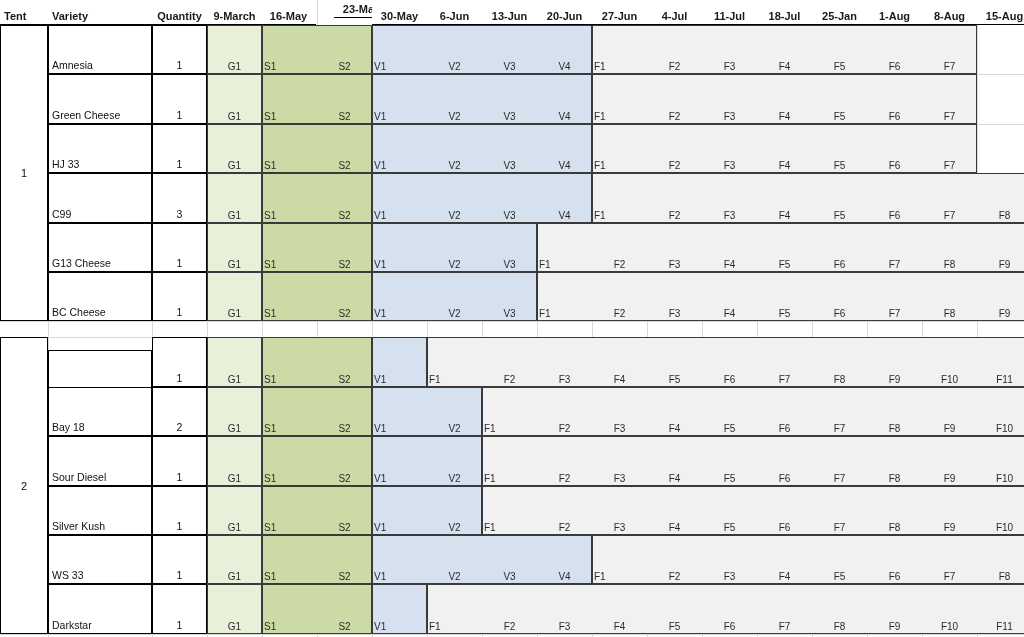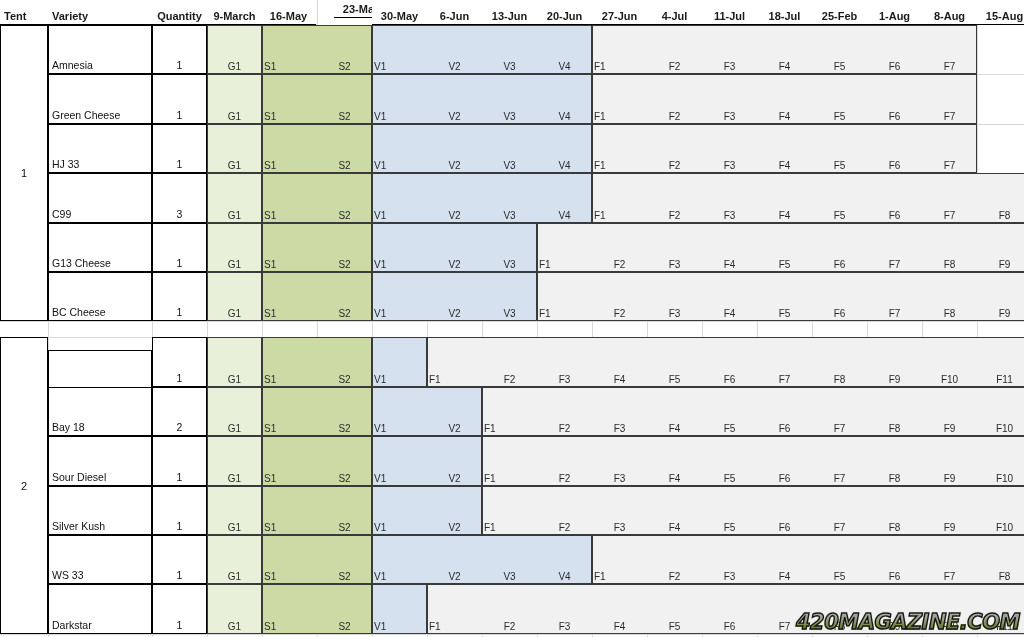--- a/index.html
+++ b/index.html
@@ -126,21 +126,21 @@
       <div class="cell hdr" style="left: 261px; top: 0px; width: 55px; height: 25px;">16-May</div>
       <div class="cell hdr" style="left: 334px; top: 0px; width: 55px; height: 18px;">23-May</div>
       <div class="cell hdr" style="left: 372px; top: 0px; width: 55px; height: 25px;">30-May</div>
       <div class="cell hdr" style="left: 427px; top: 0px; width: 55px; height: 25px;">6-Jun</div>
       <div class="cell hdr" style="left: 482px; top: 0px; width: 55px; height: 25px;">13-Jun</div>
       <div class="cell hdr" style="left: 537px; top: 0px; width: 55px; height: 25px;">20-Jun</div>
       <div class="cell hdr" style="left: 592px; top: 0px; width: 55px; height: 25px;">27-Jun</div>
       <div class="cell hdr" style="left: 647px; top: 0px; width: 55px; height: 25px;">4-Jul</div>
       <div class="cell hdr" style="left: 702px; top: 0px; width: 55px; height: 25px;">11-Jul</div>
       <div class="cell hdr" style="left: 757px; top: 0px; width: 55px; height: 25px;">18-Jul</div>
-      <div class="cell hdr" style="left: 812px; top: 0px; width: 55px; height: 25px;">25-Feb</div>
+      <div class="cell hdr" style="left: 812px; top: 0px; width: 55px; height: 25px;">25-Jan</div>
       <div class="cell hdr" style="left: 867px; top: 0px; width: 55px; height: 25px;">1-Aug</div>
       <div class="cell hdr" style="left: 922px; top: 0px; width: 55px; height: 25px;">8-Aug</div>
       <div class="cell hdr" style="left: 977px; top: 0px; width: 55px; height: 25px;">15-Aug</div>
     </div>
 
   <div id="body-layer">
       <div class="tentcell" style="left: 0px; width: 48px; top: 25px; height: 296.4px;">1</div>
       <div class="namecell" style="left: 48px; width: 104px; top: 25px; height: 49.4px;">Amnesia</div>
       <div class="qtycell" style="left: 152px; width: 55px; top: 25px; height: 49.4px;">1</div>
       <div class="block blk-G" style="left: 207px; width: 55px; top: 25px; height: 49.4px;"></div>
@@ -387,14 +387,13 @@
       <div class="weeklabel ctr" style="left: 647px; width: 55px; top: 584.4px; height: 49.4px;">F5</div>
       <div class="weeklabel ctr" style="left: 702px; width: 55px; top: 584.4px; height: 49.4px;">F6</div>
       <div class="weeklabel ctr" style="left: 757px; width: 55px; top: 584.4px; height: 49.4px;">F7</div>
       <div class="weeklabel ctr" style="left: 812px; width: 55px; top: 584.4px; height: 49.4px;">F8</div>
       <div class="weeklabel ctr" style="left: 867px; width: 55px; top: 584.4px; height: 49.4px;">F9</div>
       <div class="weeklabel ctr" style="left: 922px; width: 55px; top: 584.4px; height: 49.4px;">F10</div>
       <div class="weeklabel ctr" style="left: 977px; width: 55px; top: 584.4px; height: 49.4px;">F11</div>
     </div>
 
   <div id="watermark-plate"></div>
-  <div id="watermark">420MAGAZINE.COM</div>
 </div>
 
 </body></html>

